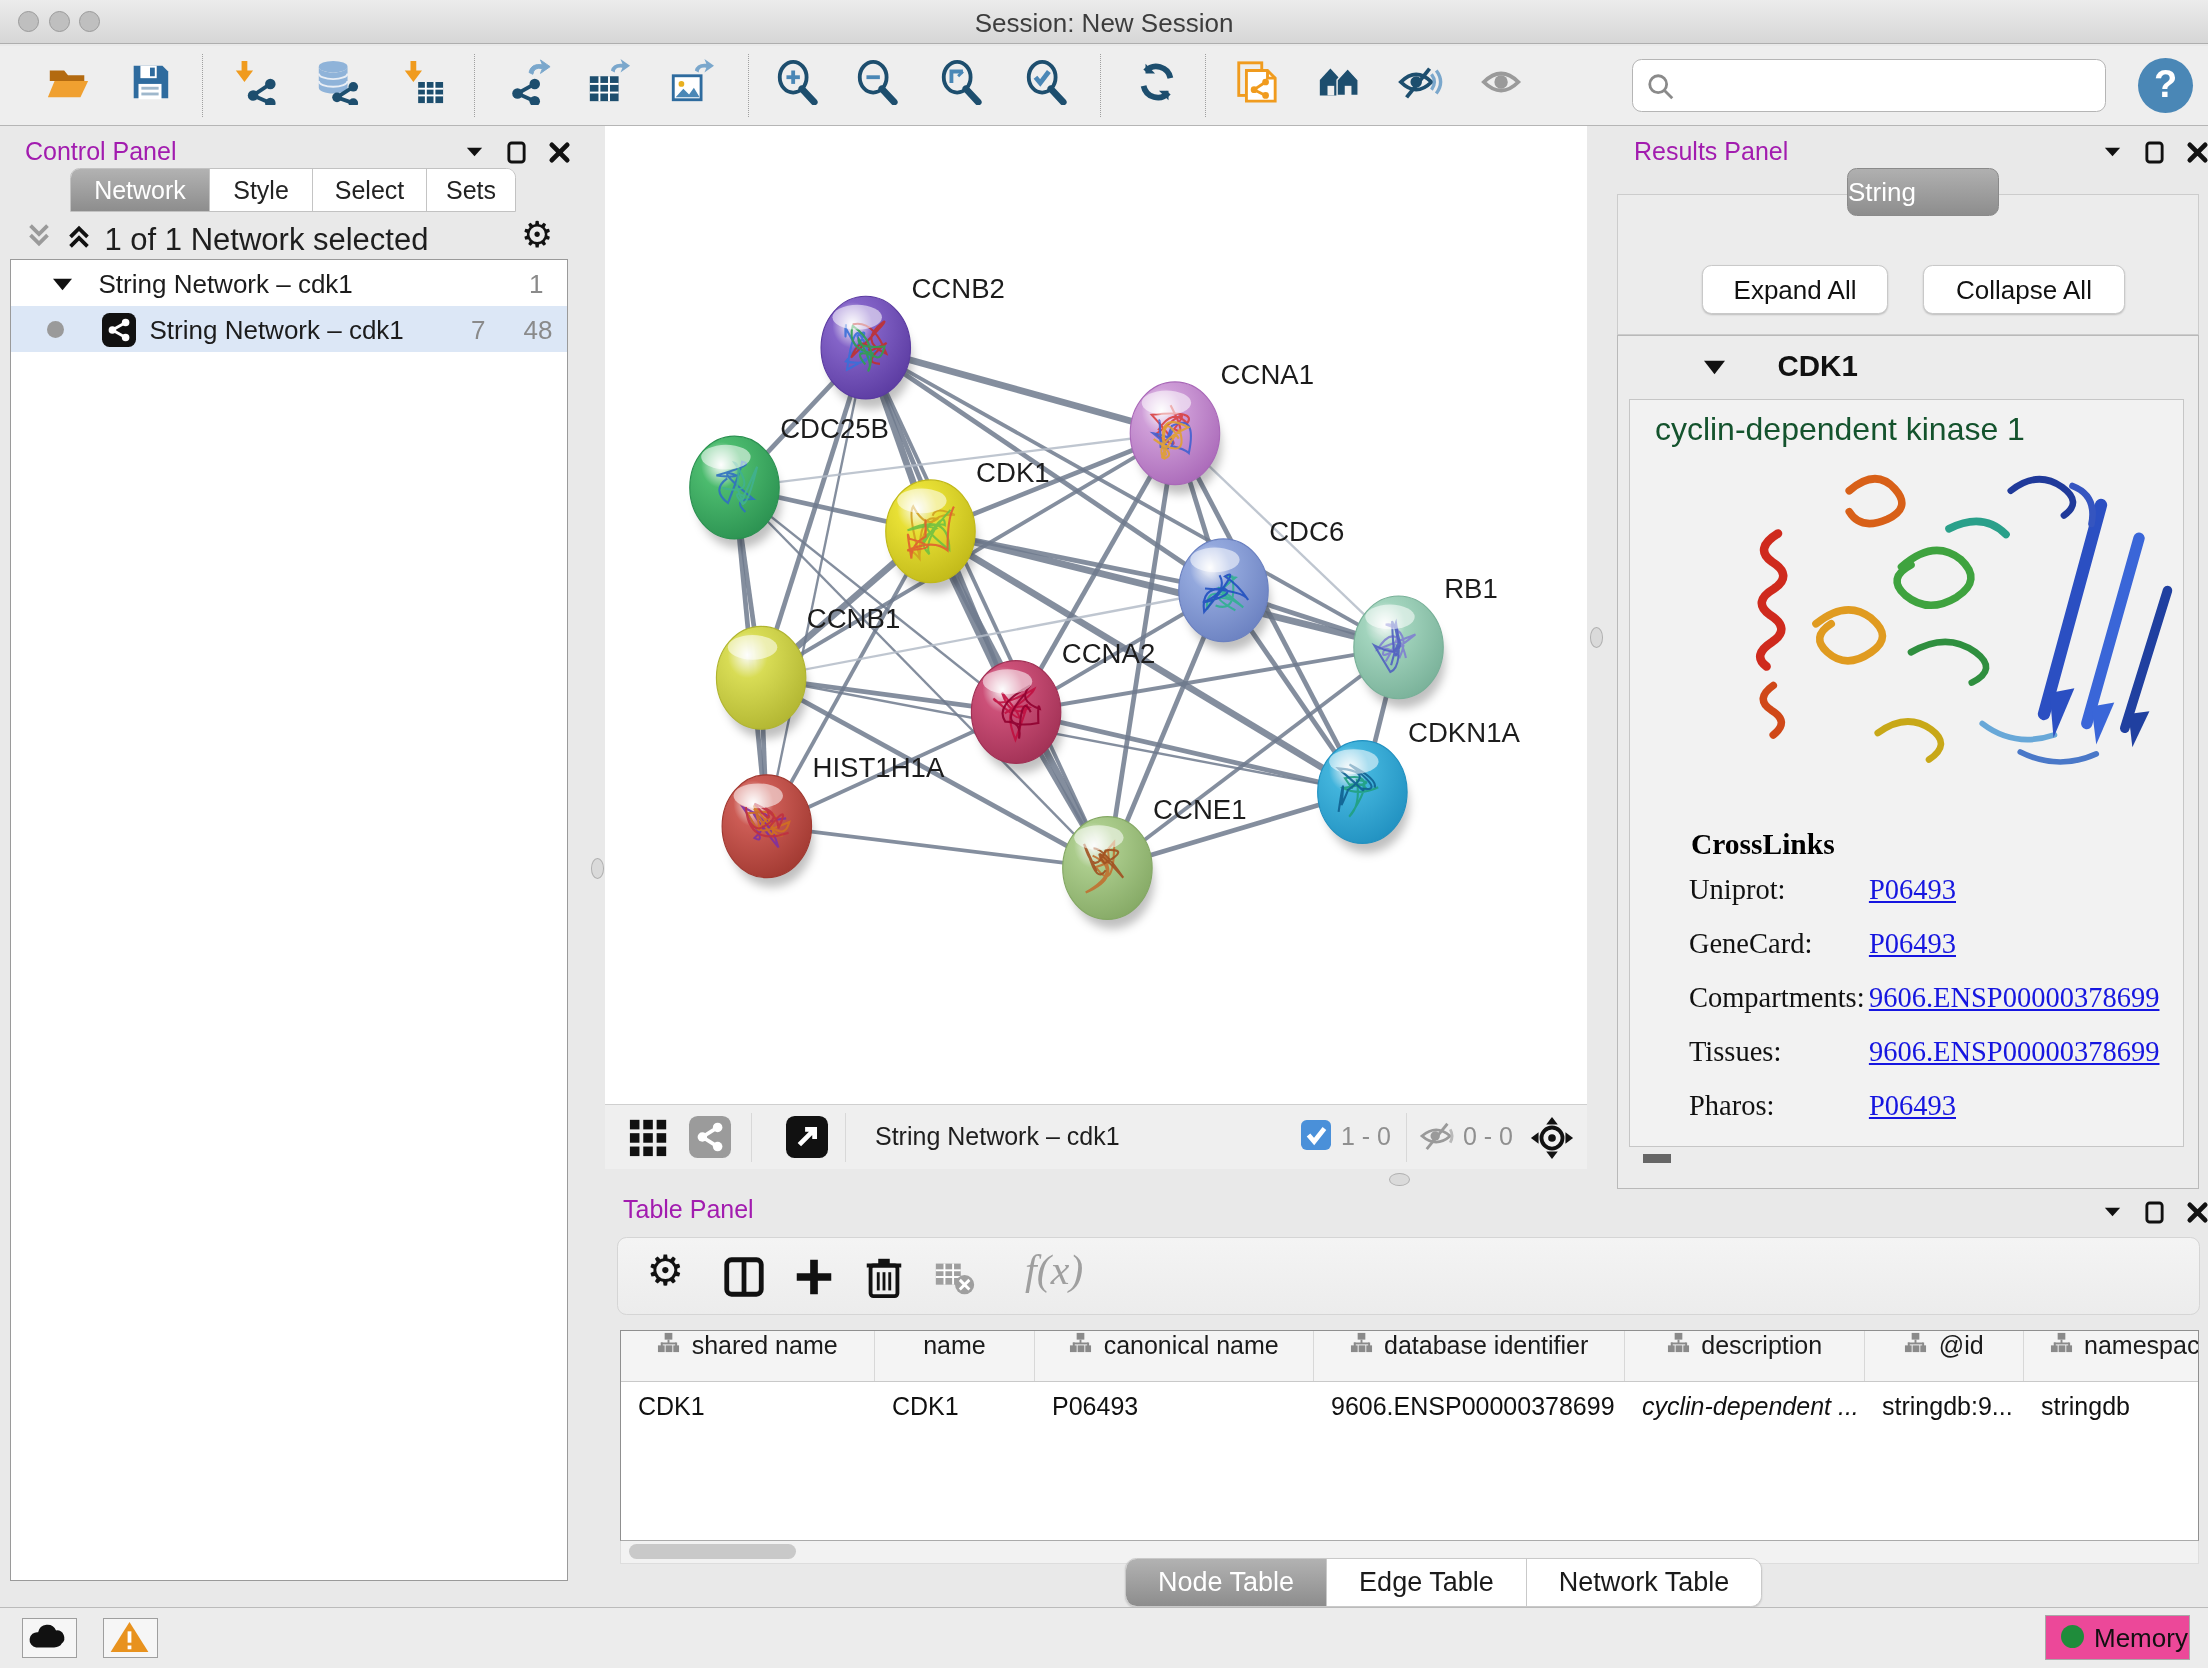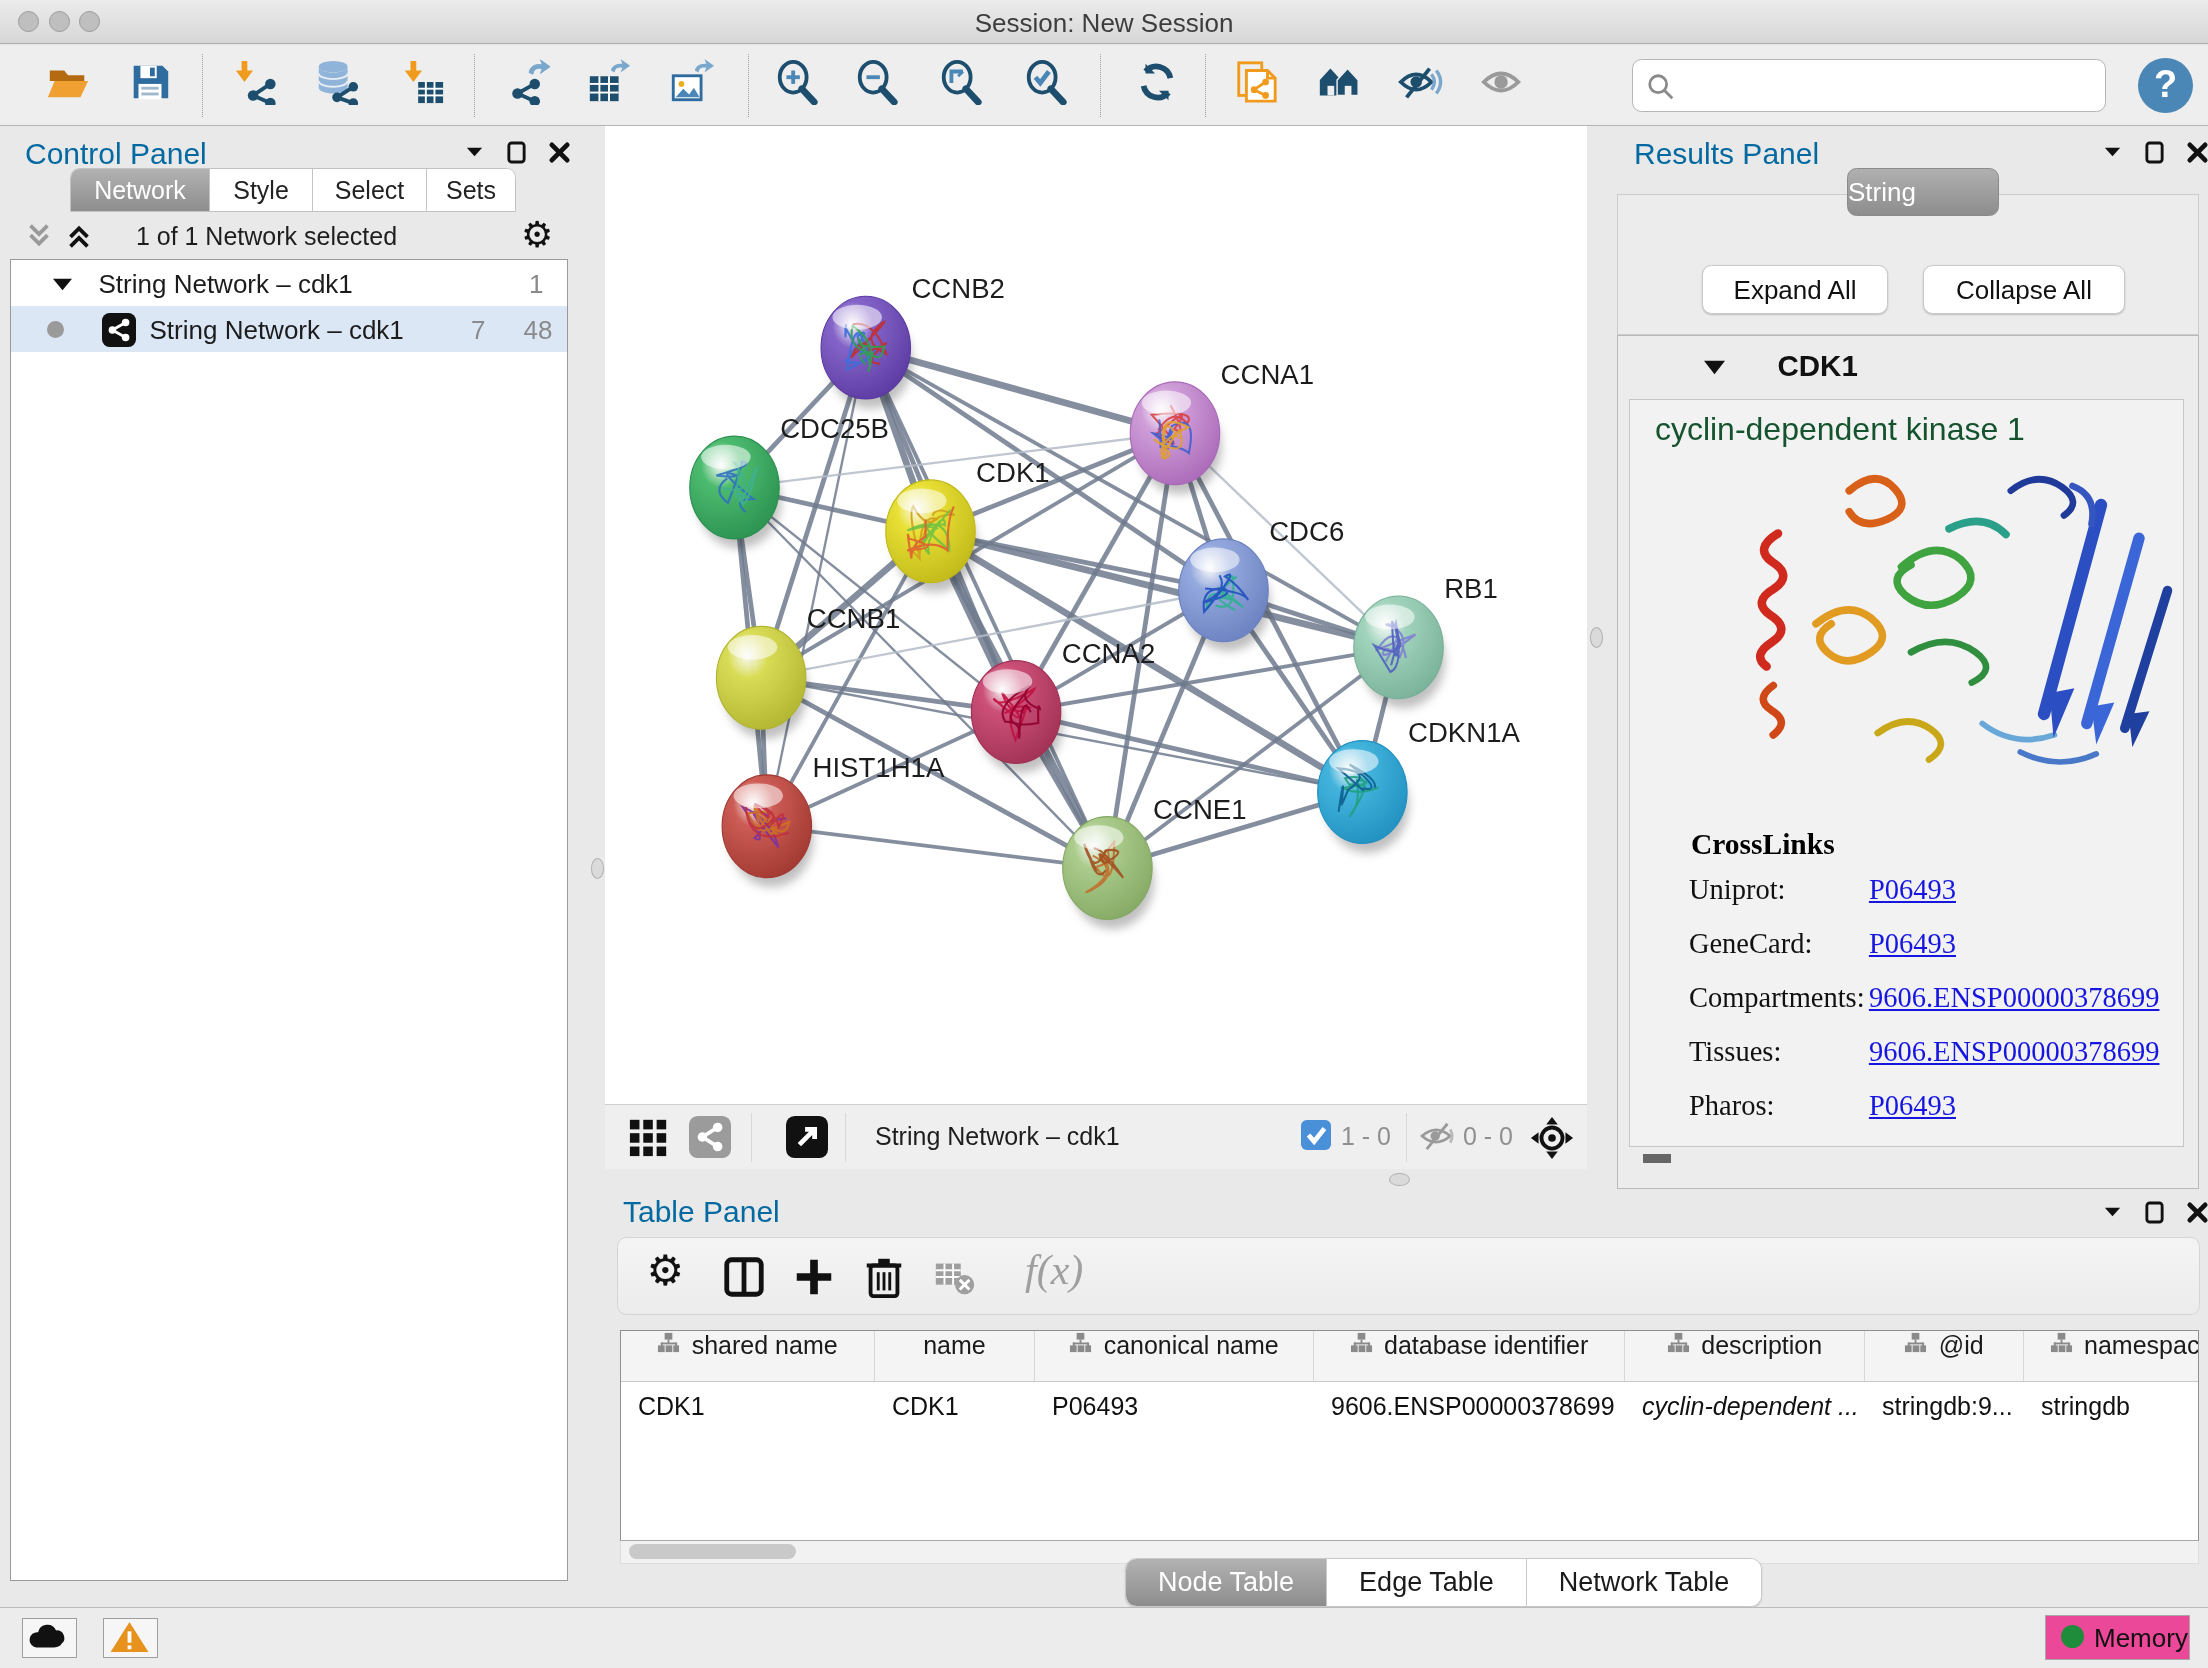--- a/index.html
+++ b/index.html
@@ -7,30 +7,30 @@
 #app { position:absolute; inset:0; }
 #titlebar { position:absolute; left:0; top:0; width:2208px; height:44px; background:linear-gradient(#ececec,#d6d6d6); border-bottom:1.9px solid #aeaeae; }
 .tl-circle { position:absolute; top:11.4px; width:21px; height:21px; border-radius:50%; background:#bfbfbf; border:1.4px solid #9a9a9a; }
 #win-title { position:absolute; top:7.6px; left:0; width:100%; text-align:center; font-size:26px; color:#3d3d3d; }
 #toolbar { position:absolute; left:0; top:46px; width:2208px; height:80px; background:#eeeeee; border-bottom:1.9px solid #b5b5b5; }
 .tbi { position:absolute; top:13.3px; width:46px; height:46px; }
 .tbsep { position:absolute; top:7.6px; height:63px; width:0; border-left:1.9px dotted #9f9f9f; }
 #search-box { position:absolute; left:1632px; top:13.3px; width:474px; height:53px; background:#fff; border:1.9px solid #b5b5b5; border-radius:9.5px; }
 #search-input { position:absolute; left:51px; top:3.8px; width:409px; height:42px; border:none; outline:none; font-size:25px; background:transparent; }
 #help-btn { position:absolute; left:2138px; top:12.4px; width:55px; height:55px; border-radius:50%; background:#4a87b6; color:#fff; font-size:38px; font-weight:bold; text-align:center; line-height:53px; }
-.panel-title { font-size:30px; color:#0369a1; }
+.panel-title { font-size:25px; color:#a21caf; }
 .ph-icons { position:absolute; top:0; height:42px; display:flex; align-items:center; gap:21px; }
 #control-panel { position:absolute; left:0; top:126px; width:590px; height:1486px; }
 #cp-header { position:absolute; left:25px; top:11.4px; }
 #cp-tabs { position:absolute; left:70px; top:42px; height:44px; display:flex; border:1px solid #c2c2c2; border-radius:9.5px 9.5px 0 0; overflow:hidden; background:#fff; }
 .cp-tab { height:100%; display:flex; align-items:center; justify-content:center; font-size:25px; color:#222; border-right:1px solid #c4c4c4; background:#fff; }
 .cp-tab:last-child { border-right:none; }
 .cp-tab.sel { background:linear-gradient(#b2b2b2,#8d8d8d); color:#fff; }
 #cp-subheader { position:absolute; left:0; top:86px; width:590px; height:48px; }
-#cp-status { position:absolute; left:0; top:9.5px; width:533px; text-align:center; font-size:25px; color:#1e1e1e; }
+#cp-status { position:absolute; left:0; top:9.5px; width:533px; text-align:center; font-size:31px; color:#1e1e1e; }
 #cp-gear { position:absolute; left:521px; top:1.9px; font-size:36px; color:#111; }
 #cp-tree { position:absolute; left:9.5px; top:133px; width:558px; height:1322px; background:#fff; border:1.9px solid #9a9a9a; }
 .tree-row { position:absolute; left:0; width:100%; height:46px; }
 .tree-row.sel { background:#dce7f6; }
 .tree-label { position:absolute; top:8.6px; font-size:26px; color:#1c1c1c; }
 .tree-num { position:absolute; top:8.6px; font-size:26px; color:#8a8a8a; text-align:right; }
 #network-panel { position:absolute; left:605px; top:126px; width:982px; height:1042px; background:#fff; }
 #net-svg { position:absolute; left:0; top:0; }
 #net-toolbar { position:absolute; left:0; top:978px; width:982px; height:65px; background:#efefef; border-top:1.9px solid #cfcfcf; }
 .nt-sep { position:absolute; top:7.6px; height:49px; width:0; border-left:1.9px solid #d8d8d8; }

